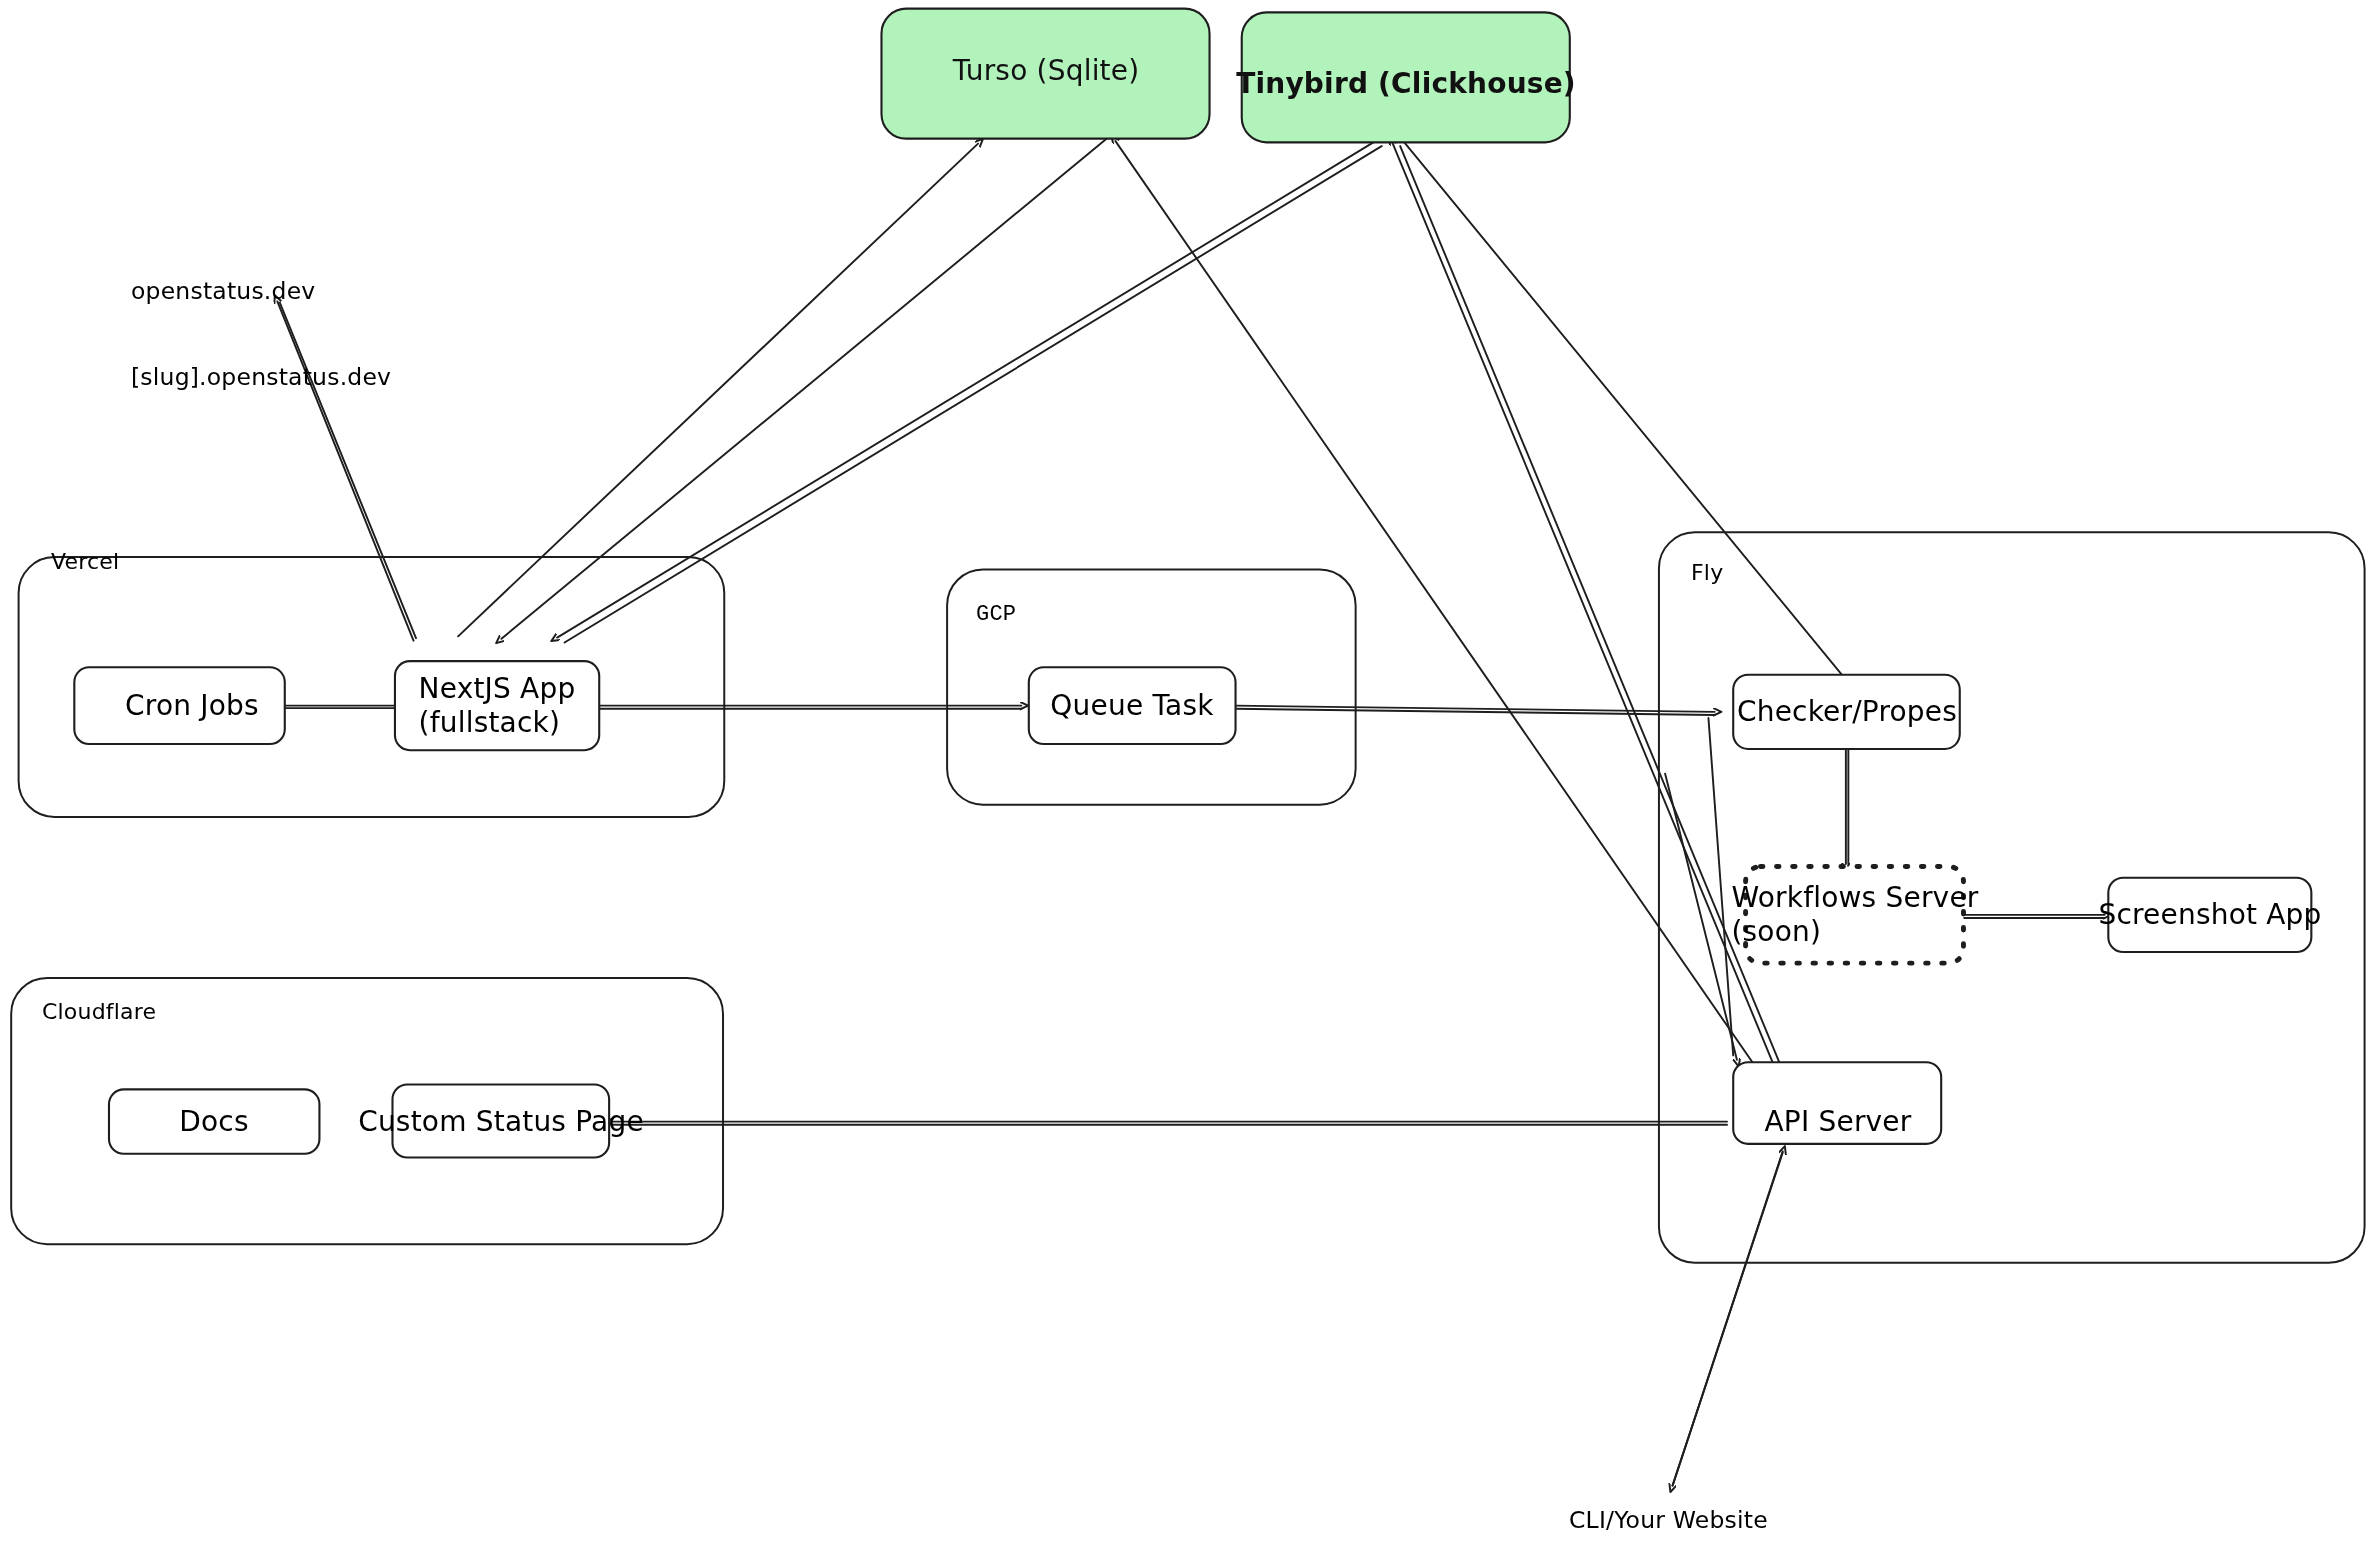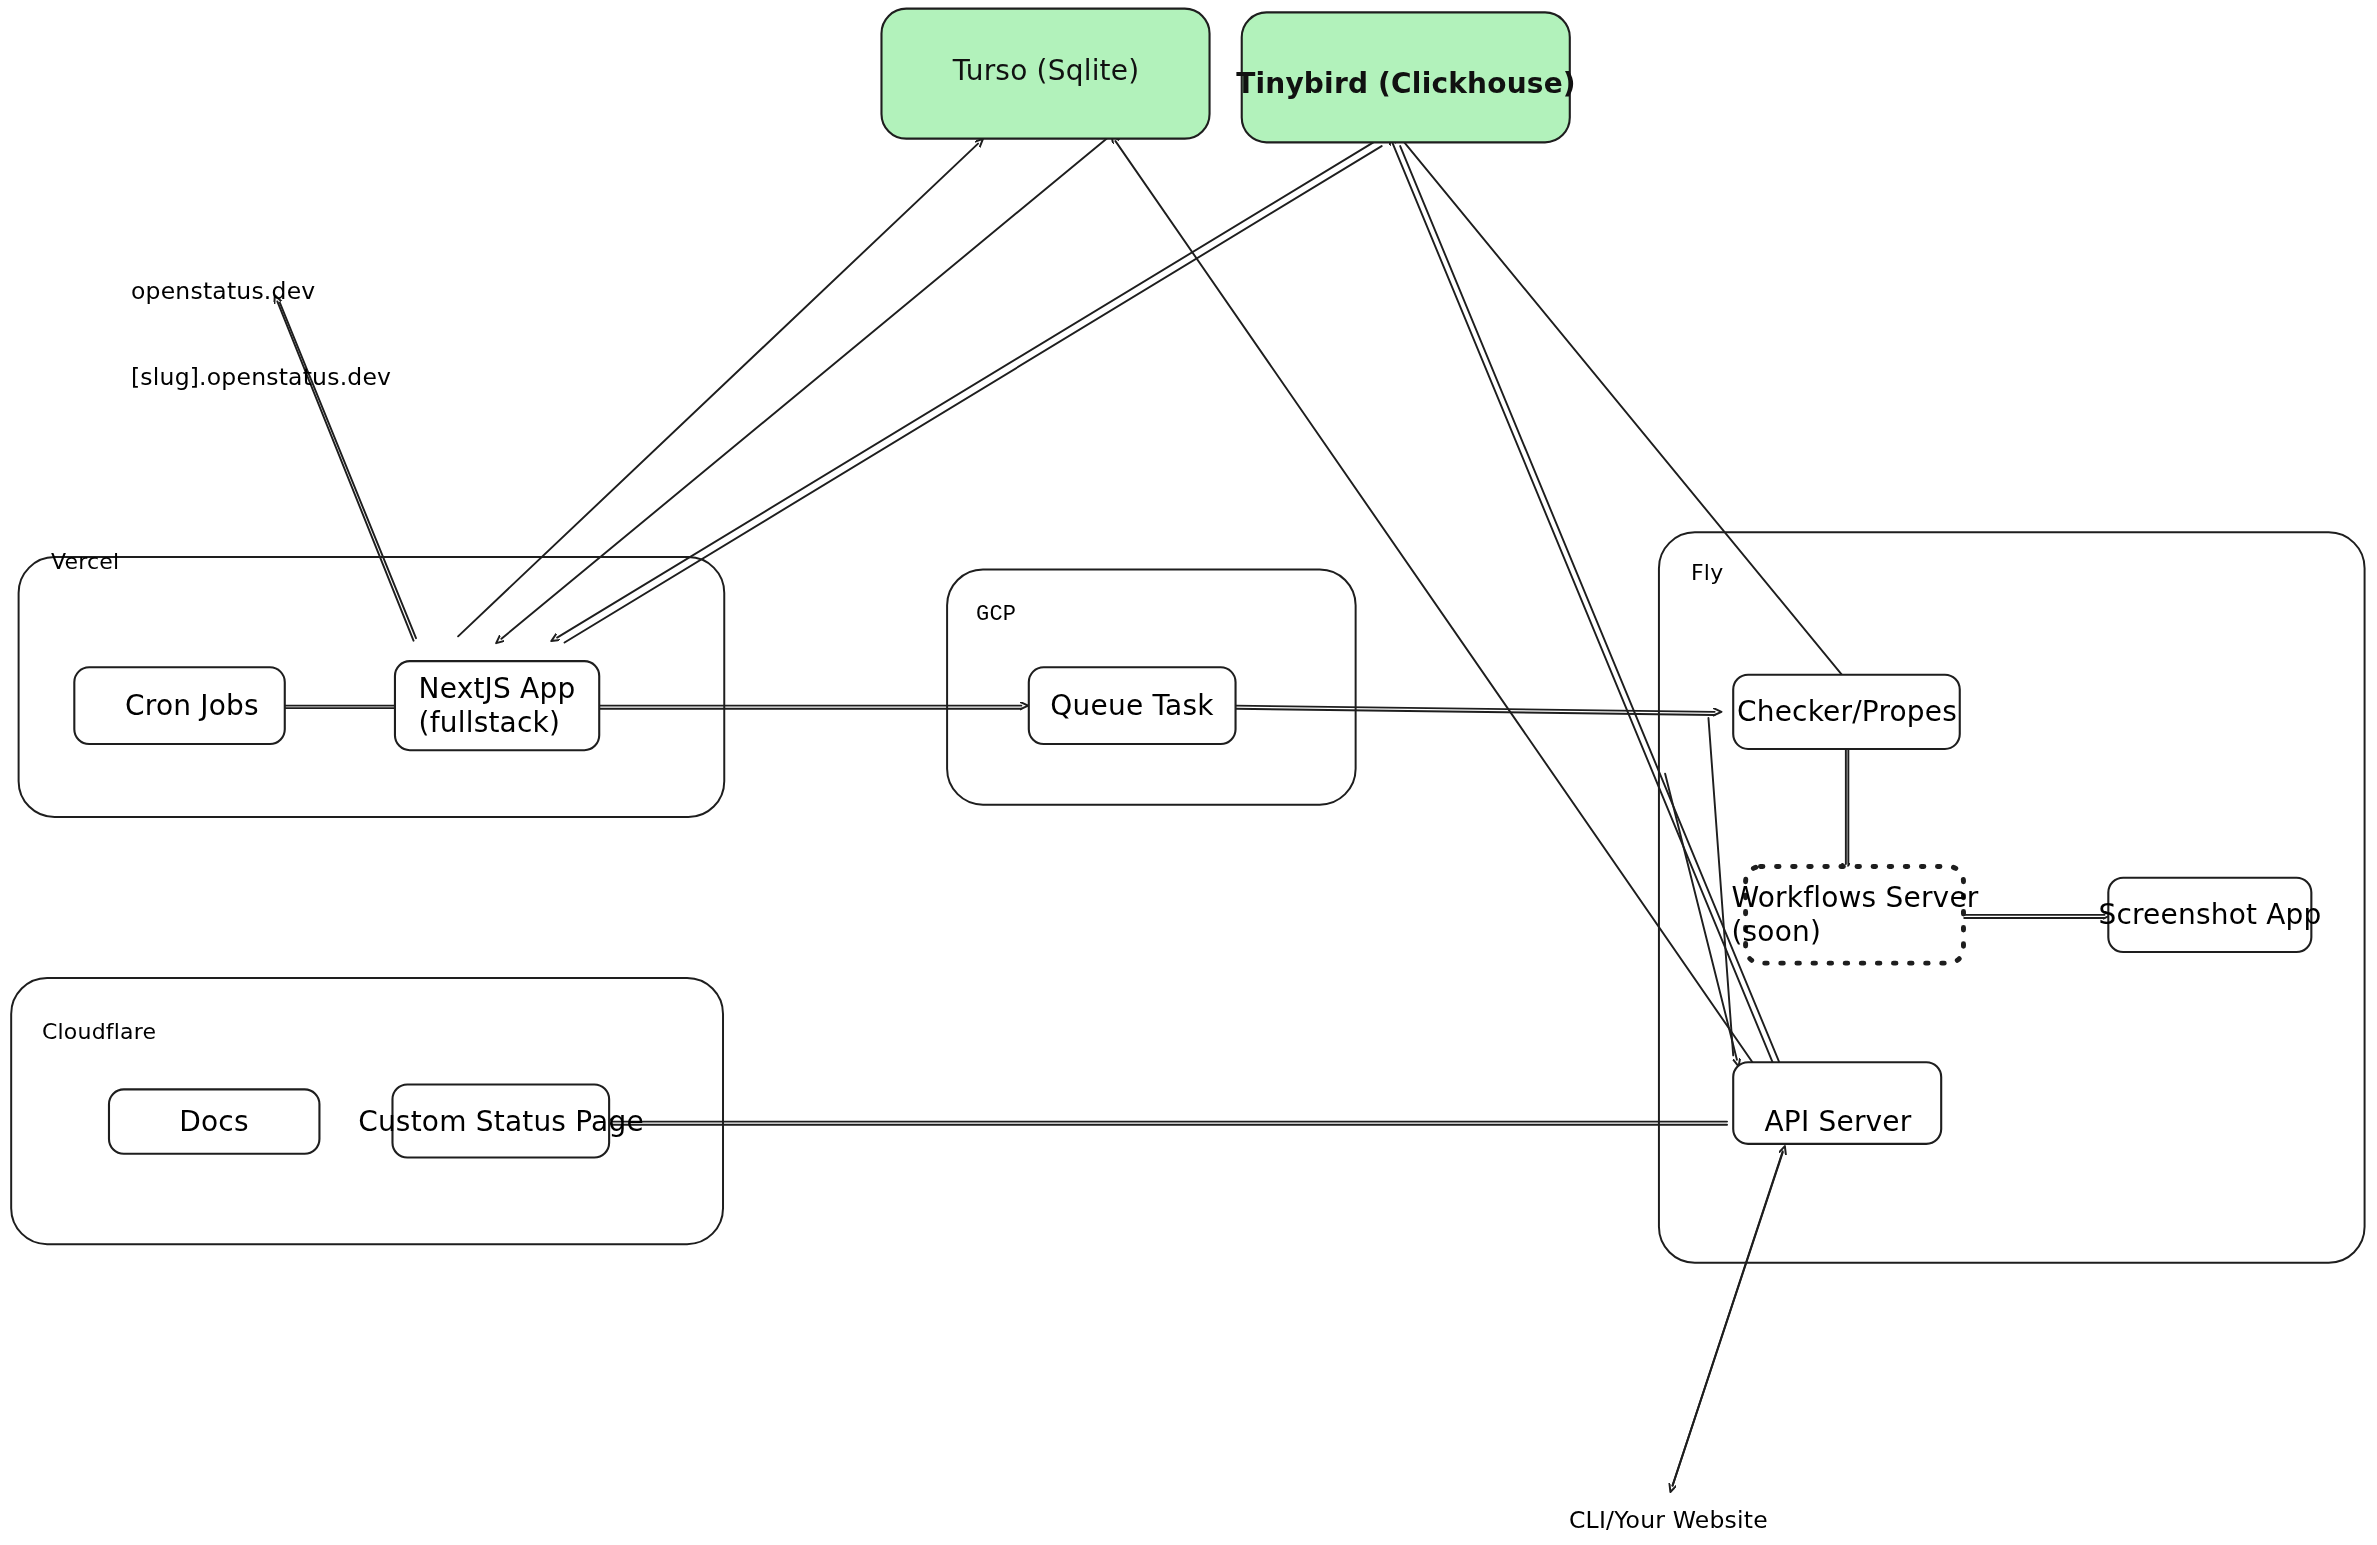--- a/index.html
+++ b/index.html
@@ -172,21 +172,21 @@
   </div>
 
   <div class="free-label" style="left:1560px; top:1506px;margin-left:9px;">CLI/Your Website</div>
 
   <div class="node-label green-label" style="left:1046px; top:71px;">Turso (Sqlite)</div>
   <div class="node-label green-label" style="left:1406px; top:84px;font-weight:bold;">Tinybird (Clickhouse)</div>
 
   <div class="group-label" style="left:51px; top:549px;">Vercel</div>
   <div class="group-label" style="left:976px; top:602px;font-family:Liberation Mono, monospace;">GCP</div>
   <div class="group-label" style="left:1691px; top:560px;">Fly</div>
-  <div class="group-label" style="left:42px; top:999px;margin-top:20px;">Cloudflare</div>
+  <div class="group-label" style="left:42px; top:999px;">Cloudflare</div>
 
   <div class="node-label" style="left:192px; top:706px;">Cron Jobs</div>
   <div class="node-label" style="left:497px; top:706px;">
     <div style="white-space:pre-line;">NextJS App
 (fullstack)</div>
   </div>
 
   <div class="node-label" style="left:1132px; top:706px;">Queue Task</div>
 
   <div class="node-label" style="left:1847px; top:712px;">Checker/Propes</div>

